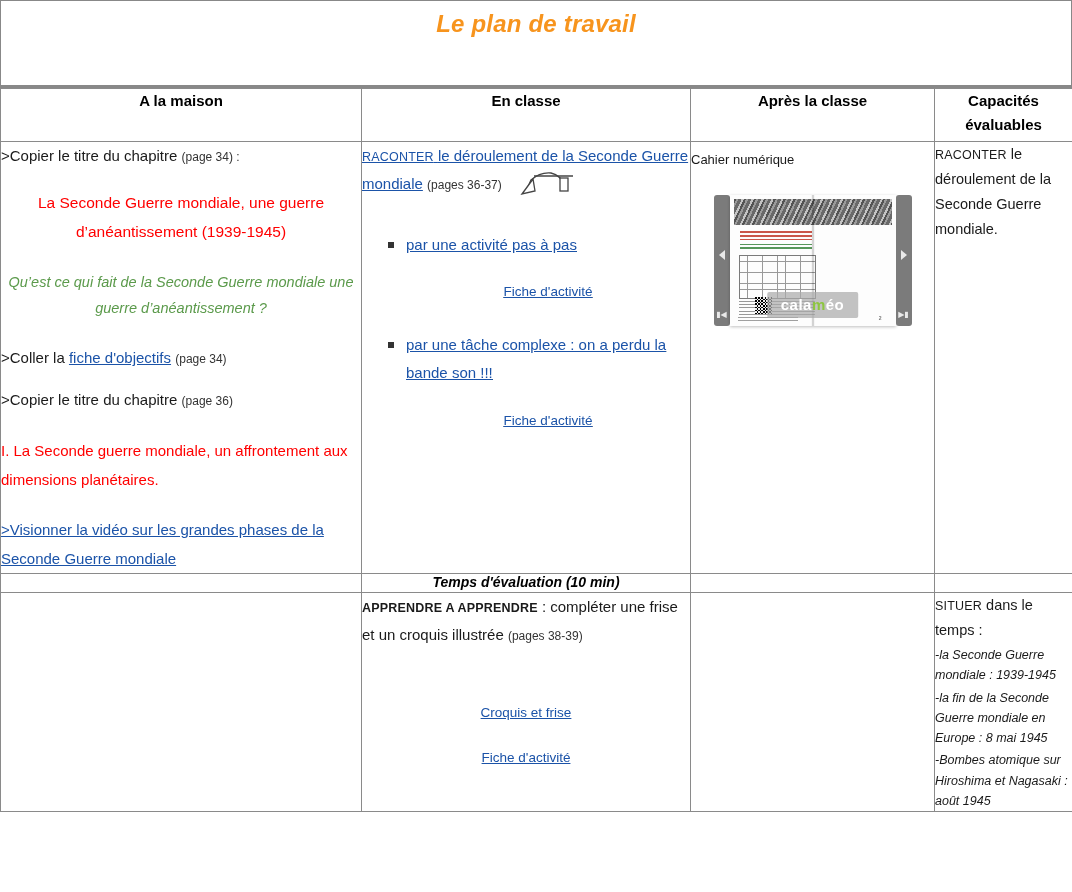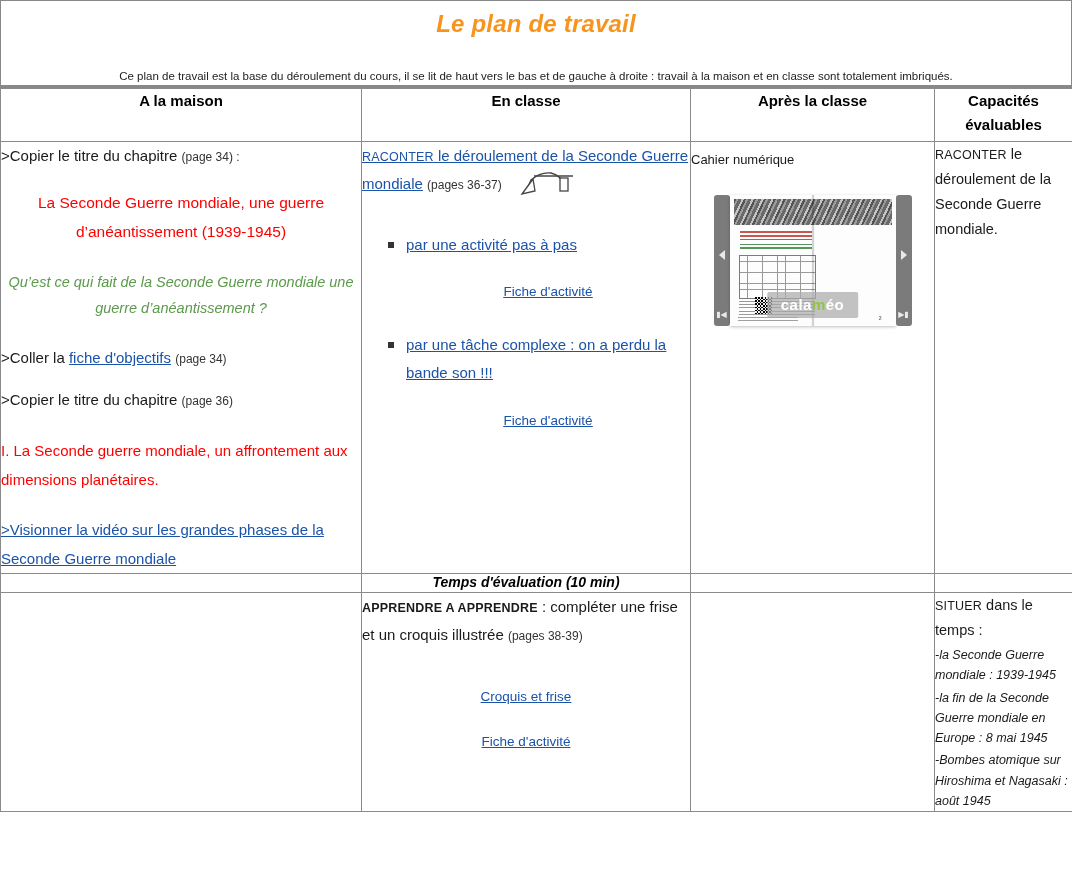--- a/index.html
+++ b/index.html
@@ -334,21 +334,20 @@
     color: #8DC63F;
   }
 </style>
 </head>
 <body>
 
 <div class="page">
 
   <div class="header-band">
     <div class="doc-title">Le plan de travail</div>
-    <div class="doc-subtitle">Ce plan de travail est la base du déroulement du cours, il se lit de haut vers le bas et de gauche à droite : travail à la maison et en classe sont totalement imbriqués.</div>
   </div>
 
   <table class="plan">
     <colgroup>
       <col class="col-a">
         <col class="col-b">
         <col class="col-c">
         <col class="col-d">
     </colgroup>
 
@@ -479,21 +478,21 @@
     <tr>
       <td class="cell-pad"></td>
 
       <td class="cell-pad">
         <div class="ln">
           <b class="sc-plain">APPRENDRE A APPRENDRE</b>
           <span>: compléter une frise et un croquis illustrée</span>
           <span class="small-note">(pages 38-39)</span>
         </div>
 
-        <div class="fiche-line" style="margin-top:40px;">
+        <div class="fiche-line" style="margin-top:56px;">
           <a class="lnk">Croquis et frise</a>
         </div>
 
         <div class="fiche-line" style="margin-top:30px;">
           <a class="lnk">Fiche d'activité</a>
         </div>
       </td>
 
       <td class="cell-pad"></td>
 

